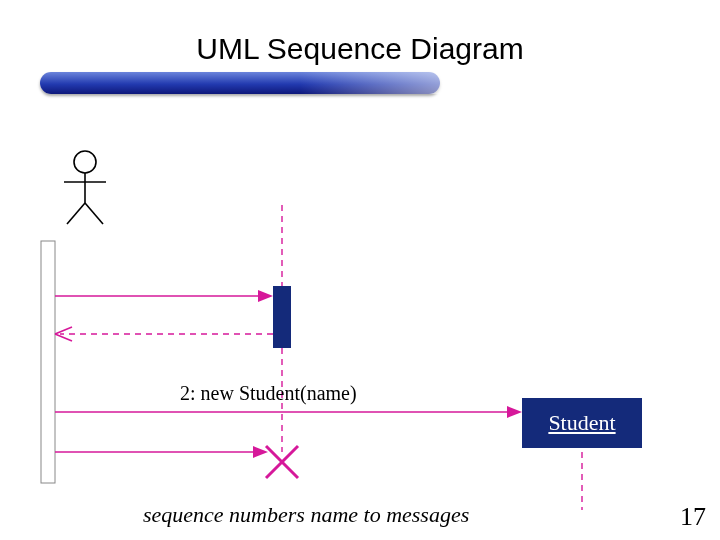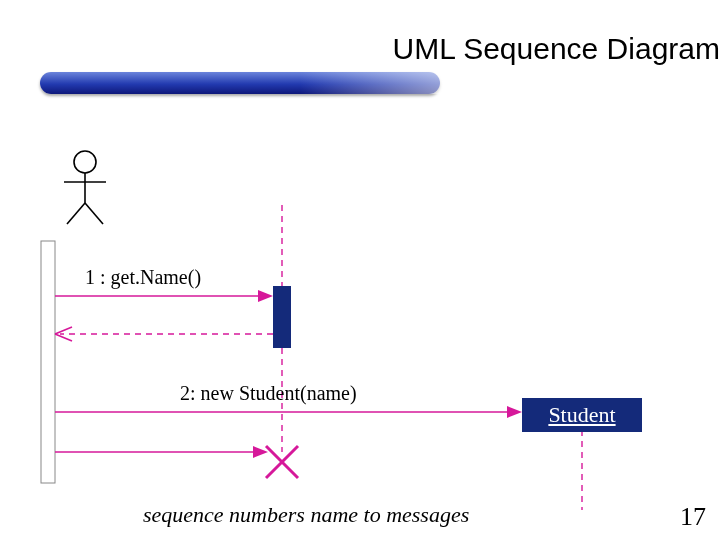--- a/index.html
+++ b/index.html
@@ -1,24 +1,24 @@
 <!DOCTYPE html>
 <html><head>
 <meta charset="utf-8">
 <style>
   html,body{margin:0;padding:0;width:720px;height:540px;background:#fff;font-family:"Times New Roman",Times,serif;overflow:hidden}
   .stage{position:relative;width:720px;height:540px}
-  .title{position:absolute;left:0;width:720px;text-align:right;font-family:Arial,Helvetica,sans-serif;color:#000}
+  .title{position:absolute;left:0;width:720px;text-align:center;font-family:Arial,Helvetica,sans-serif;color:#000}
   .underline-wrap{position:absolute}
   .underline-bar{position:absolute;height:22px;border-radius:11px;background:linear-gradient(to bottom,#6b84db 0%,#223ab0 55%,#0e187a 100%);box-shadow:0 2px 3px rgba(0,0,0,.35)}
   .underline-fade{position:absolute;height:22px;background:linear-gradient(to right,rgba(255,255,255,0) 0%,#fff 90%)}
   svg{position:absolute;left:0;top:0}
   .msg{position:absolute;font-size:20px;color:#000;white-space:nowrap}
   .obj-label{position:absolute;font-size:22px;text-decoration:underline;color:#000}
-  .student-box{position:absolute;background:#142a7a;color:#fff;font-size:22px;text-decoration:underline;text-align:center;padding:4px 0}
+  .student-box{position:absolute;background:#142a7a;color:#fff;font-size:22px;text-decoration:underline;text-align:center;padding:12px 0}
   .caption{position:absolute;font-style:italic;font-size:22px}
   .slidenum{position:absolute;font-size:26px}
 </style>
 </head>
 <body>
 <div class="stage">
 
 <div class="title" style="top:32px;font-size:30px">UML Sequence Diagram</div>
 
 <div class="underline-wrap" style="left:40px;top:72px;width:640px;height:22px">
@@ -63,20 +63,19 @@
     <line x1="266" y1="446" x2="298" y2="478"></line>
     <line x1="298" y1="446" x2="266" y2="478"></line>
   </g>
 </svg>
 
 
 <div class="student-box" style="left:522px;top:398px;width:120px">
   <span>Student</span>
 </div>
 
-<div class="msg" style="left:85px;top:266px">1 : get.Name()</div>
 <div class="msg" style="left:180px;top:382px">2: new Student(name)</div>
 
 <div class="caption" style="left:143px;top:502px">sequence numbers name to messages</div>
 
 <div class="slidenum" style="left:680px;top:502px">17</div>
 
 </div>
 
 </body></html>

